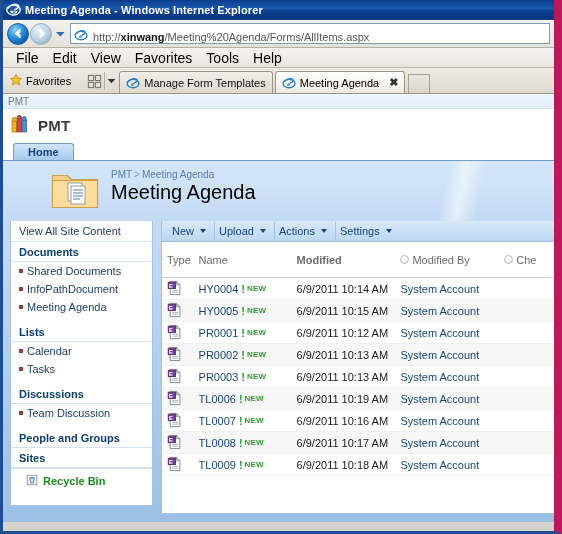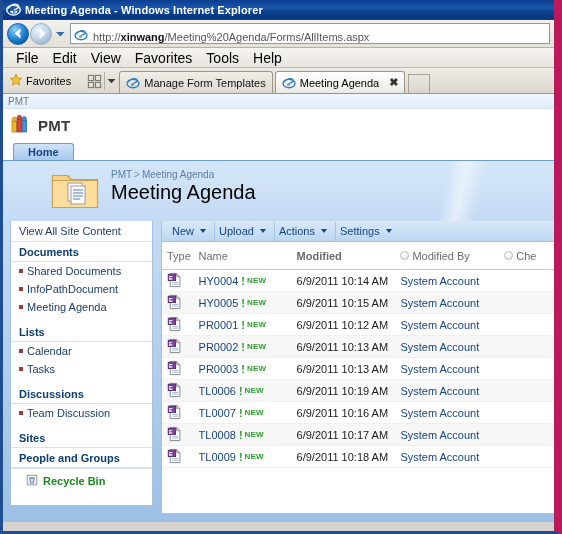--- a/index.html
+++ b/index.html
@@ -329,21 +329,21 @@
     width: 0; height: 0;
     border-left: 3px solid transparent;
     border-right: 3px solid transparent;
     border-top: 4px solid #17457f;
   }
   .tb-fill { flex: 1 1 auto; height: 100%; }
 
   
   .lv-head {
     display: flex; align-items: center;
-    height: 28px;
+    height: 36px;
     border-bottom: 1px solid #c9c9c9;
     background: #ffffff;
     padding-left: 5px;
   }
   .lv-head .ch {
     font-size: 11px; color: #6c6c6c;
     display: flex; align-items: center;
     white-space: nowrap; overflow: hidden;
   }
   .lv-head .filt {
@@ -546,22 +546,22 @@
 
         <div class="ql-header">Lists</div>
         <div class="ql-item">Calendar</div>
         <div class="ql-item">Tasks</div>
         <div class="ql-gap"></div>
 
         <div class="ql-header">Discussions</div>
         <div class="ql-item">Team Discussion</div>
         <div class="ql-gap"></div>
 
+        <div class="ql-header">People and Groups</div>
         <div class="ql-header">Sites</div>
-        <div class="ql-header">People and Groups</div>
 
         <div class="ql-recycle">
           <span>
             <svg width="14" height="14" viewBox="0 0 16 16">
               <rect x="2.5" y="2.5" width="11" height="11" fill="#f2f2f2" stroke="#8f8f8f" stroke-width="1"></rect>
               <path d="M5.6 5.6 h4.8 l-0.7 6 h-3.4 z" fill="#c9d9ec" stroke="#5b7fa8" stroke-width="0.9"></path>
               <line x1="4.9" y1="5.6" x2="11.1" y2="5.6" stroke="#5b7fa8" stroke-width="1"></line>
             </svg>
           </span>
           <span class="rb-lbl">Recycle Bin</span>

